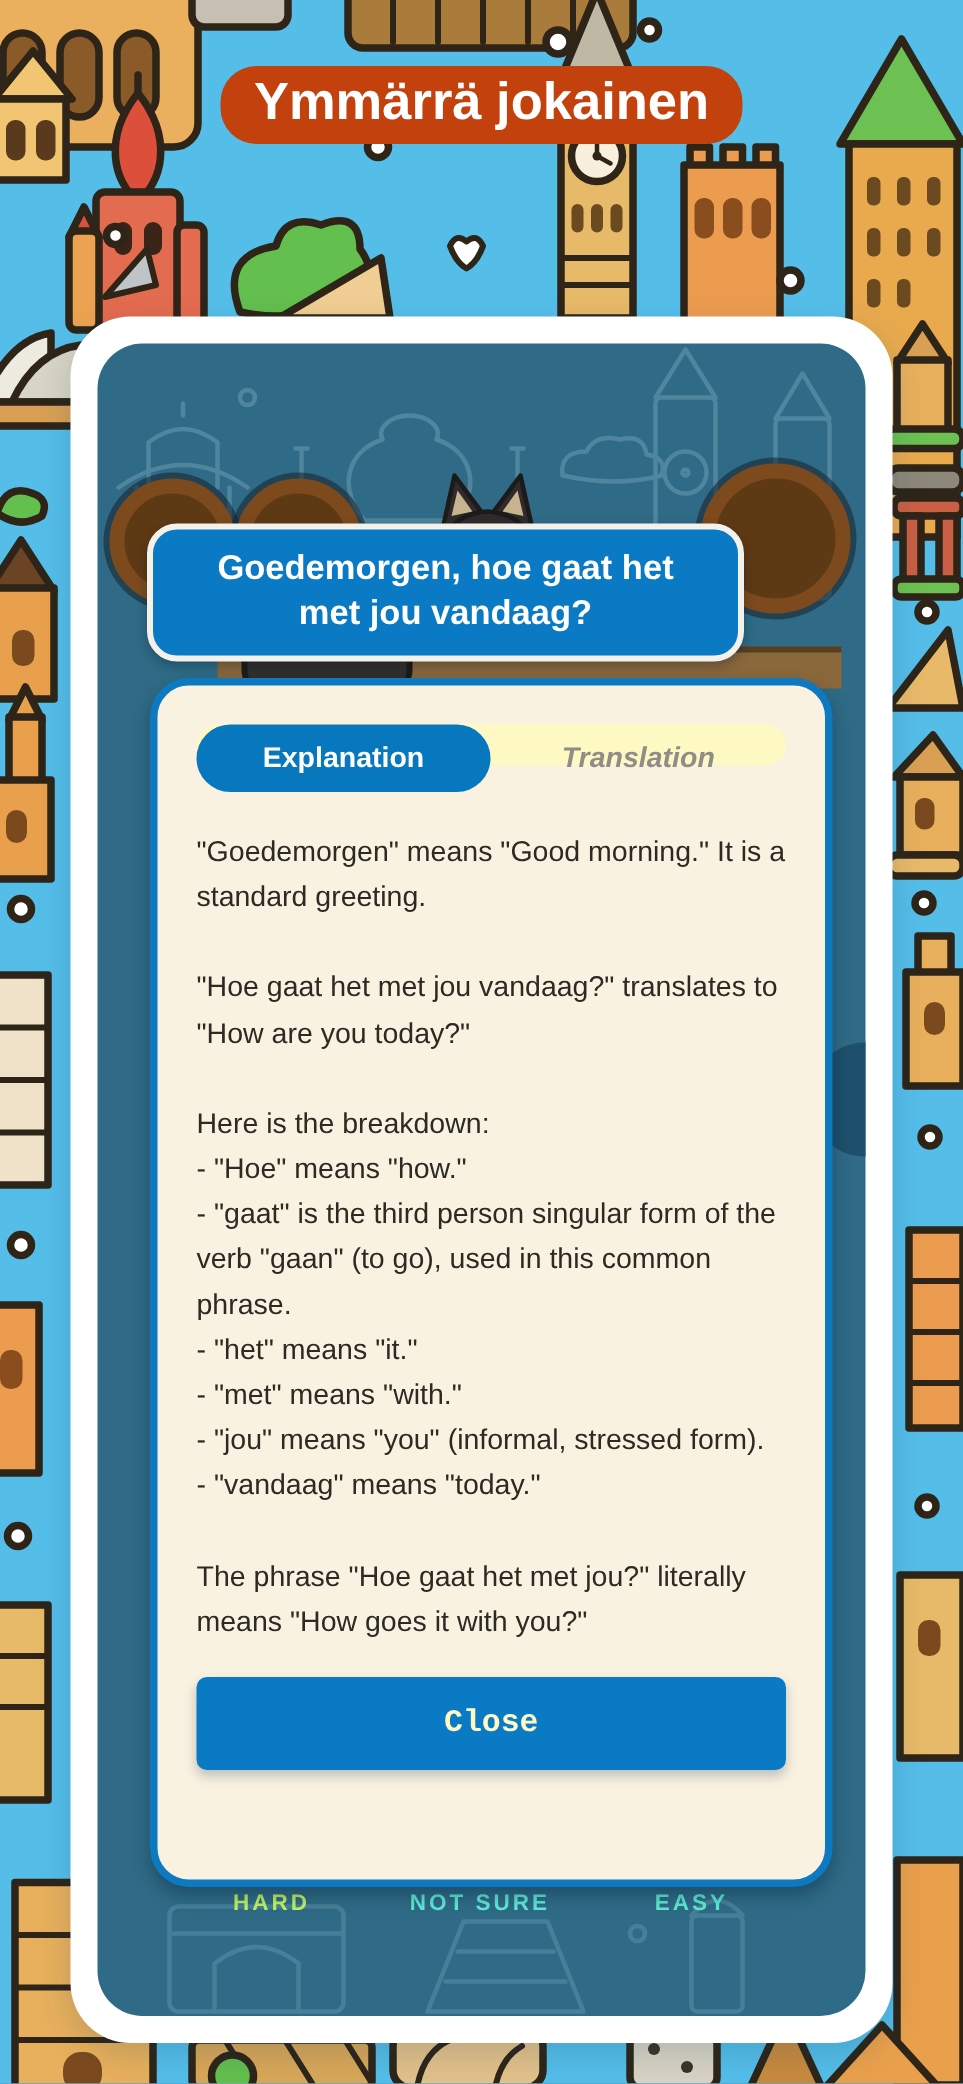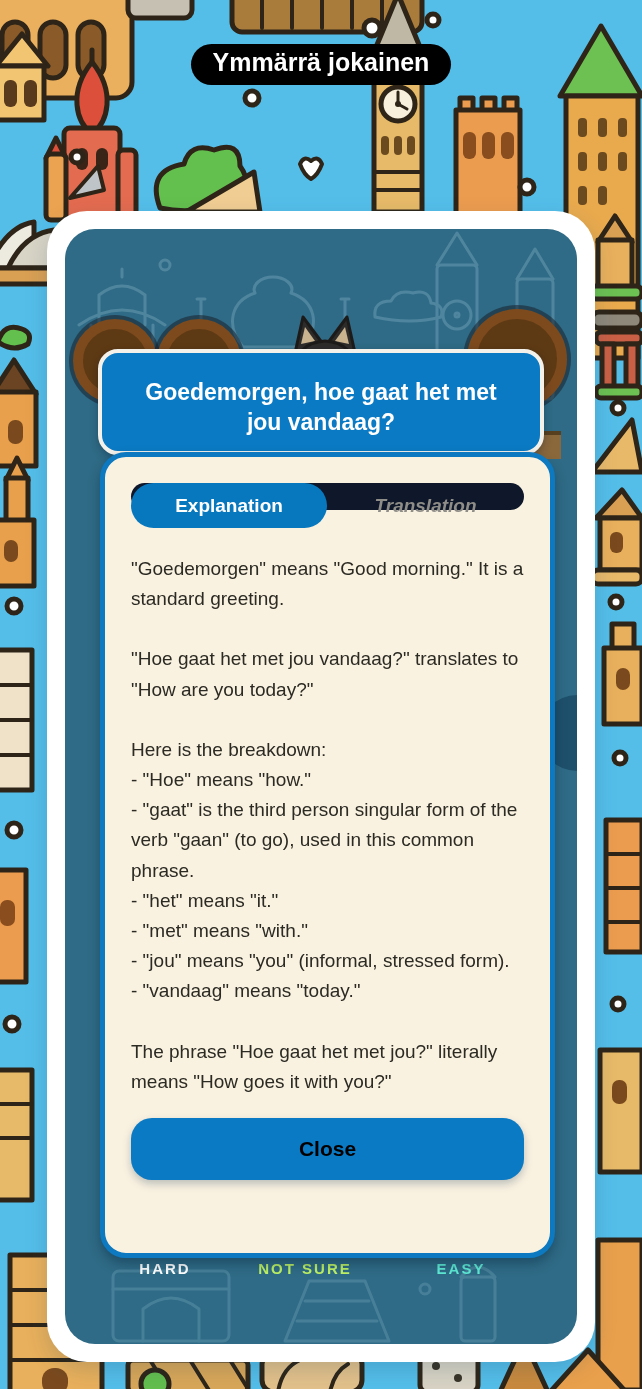--- a/index.html
+++ b/index.html
@@ -5,22 +5,22 @@
   html,body { margin:0; padding:0; background:#54BEE9; }
   .stage {
     position:relative; width:642px; height:1389px; margin:0 auto; overflow:hidden;
     background:#54BEE9; font-family:"Liberation Sans","DejaVu Sans",sans-serif;
   }
   .bg-doodles { position:absolute; left:0; top:0; z-index:1; }
 
   
   .headline { position:absolute; top:44px; left:0; width:100%; text-align:center; z-index:2; }
   .headline-line {
-    display:inline-block; background:#000000; color:#fff; font-weight:700;
-    font-size:25px; line-height:1.15; padding:4px 22px 8px; border-radius:24px;
+    display:inline-block; background:#c2410c; color:#fff; font-weight:700;
+    font-size:35px; line-height:1.15; padding:4px 22px 8px; border-radius:24px;
   }
   .headline-line.l2 { margin-top:-10px; }
 
   
   .card {
     position:absolute; left:47px; top:211px; width:548px; height:1151px;
     background:#fff; border-radius:40px; padding:18px; box-sizing:border-box;
     box-shadow:0 8px 22px rgba(20,60,90,.18); z-index:3;
   }
   .screen {
@@ -41,55 +41,55 @@
   .dog-head { position:absolute; left:222px; top:84px; z-index:2; }
   .table-band { position:absolute; left:80px; right:16px; top:202px; height:24px;
     background:#8A683C; border-top:4px solid #57401F; z-index:2; }
   .dog-body { position:absolute; left:96px; top:194px; width:106px; height:32px;
     background:#30302E; border:4px solid #1F1B17; border-radius:10px 10px 16px 16px; z-index:2; }
   .nav-dim { position:absolute; left:474px; top:466px; width:76px; height:76px;
     border-radius:50%; background:#1E506C; z-index:3; }
 
   
   .bubble {
-    position:absolute; left:33px; top:120px; width:446px; box-sizing:border-box;
+    position:absolute; left:33px; top:120px; width:398px; box-sizing:border-box;
     background:#0B7AC4; border:4px solid #F3F1EA; border-radius:20px;
-    padding:24px 26px 14px; color:#fff; font-size:23px; line-height:30px;
+    padding:10px 26px 14px; color:#fff; font-size:23px; line-height:30px;
     font-weight:600; text-align:center; z-index:5;
     box-shadow:0 3px 8px rgba(0,20,40,.3); cursor:pointer;
   }
 
   
   .panel {
     position:absolute; left:35px; top:223px; width:455px; height:806px;
     box-sizing:border-box; background:#FAF2E1; border:5px solid #0C79C0;
     border-radius:26px; padding:26px 26px 0; z-index:6;
     box-shadow:0 6px 12px rgba(0,25,45,.35);
   }
-  .tabbar { position:relative; height:27px; background:#0f172a; border-radius:23px; }
+  .tabbar { position:relative; height:27px; background:#fef9c3; border-radius:23px; }
   .tab { position:absolute; top:0; height:45px; display:flex; align-items:center;
     justify-content:center; font-weight:700; font-size:19px; cursor:pointer; }
   .tab.active { left:0; width:196px; background:#0878BE; border-radius:23px; color:#fff; }
   .tab.inactive { left:196px; right:0; color:#8F8D88;font-style:italic; }
 
   .panel-body { margin-top:44px; color:#2B2A23; font-size:19px; line-height:30.2px; }
   .panel-body p { margin:0 0 30px; white-space:pre-line; }
   .panel-body p:last-child { margin-bottom:0; }
 
   .close-btn {
     display:block; width:393px; height:62px; margin:21px auto 0; border:none;
-    border-radius:21px; background:#0B7AC4; color:#000000; font-family:Liberation Sans, sans-serif;
+    border-radius:7px; background:#0B7AC4; color:#fef9c3; font-family:Liberation Mono, monospace;
     font-weight:700; font-size:21px; cursor:pointer;
     box-shadow:0 4px 8px rgba(0,40,70,.25);
   }
 
   .rate { position:absolute; top:1031px; transform:translateX(-50%); z-index:4;
     font-weight:700; font-size:15px; letter-spacing:2px; cursor:pointer; }
-  .rate.hard { left:100px; color:#ffffff; }
-  .rate.notsure { left:240px; color:#bef264; }
+  .rate.hard { left:116px; color:#bef264; }
+  .rate.notsure { left:255px; color:#5eead4; }
   .rate.easy { left:396px; color:#5eead4; }
 </style>
 </head>
 <body>
 
 <div class="stage">
 
   <svg class="bg-doodles" width="642" height="1389" viewBox="0 0 642 1389" stroke="#2E2518" stroke-width="5" stroke-linejoin="round" stroke-linecap="round">
 
     <rect x="-18" y="-30" width="150" height="128" rx="16" fill="#EBB05E"></rect>

